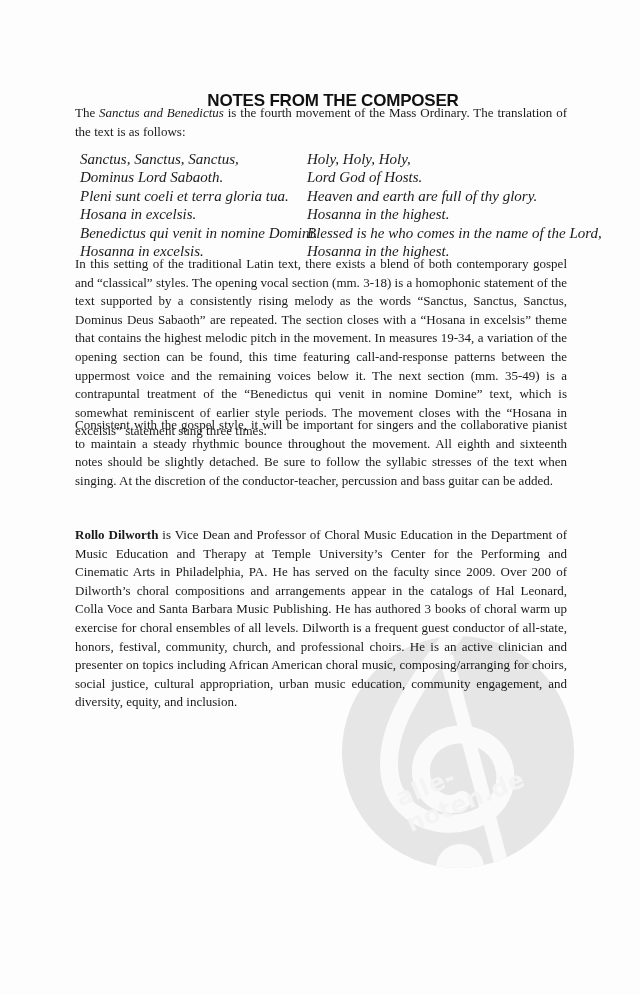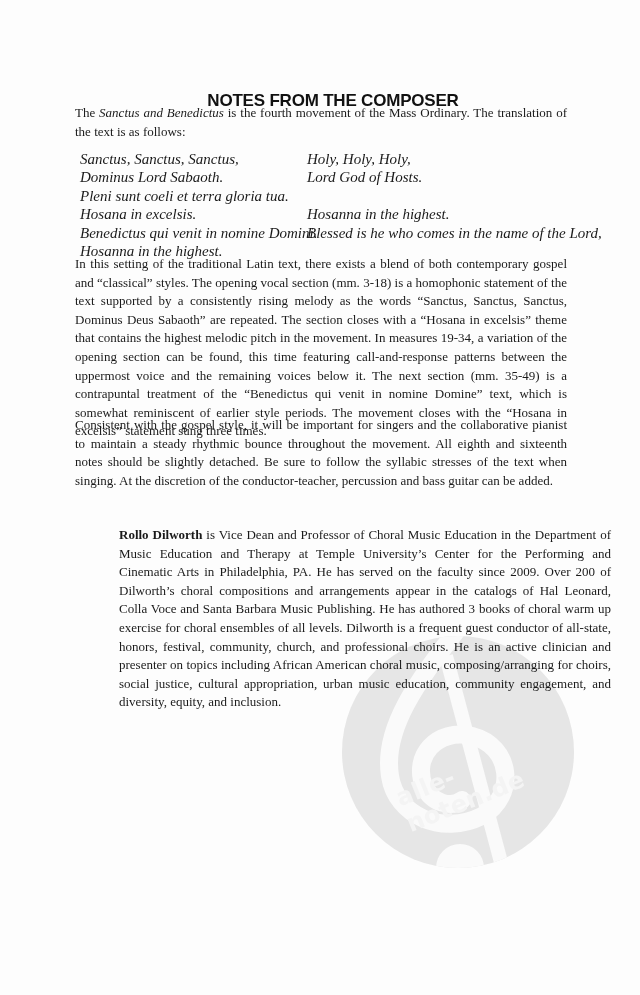--- a/index.html
+++ b/index.html
@@ -24,21 +24,21 @@
     letter-spacing: -0.2px; margin: 12px; color: #111;
   }
   p { margin: 0; font-size: 13px; line-height: 18.6px; text-align: justify; }
   .intro { position: absolute; left: 0; top: 104px; width: 492px; }
   .texts { position: absolute; left: 5px; top: 150px; width: 492px; font-style: italic; font-size: 15px; line-height: 18.4px; }
   .text-row { display: flex; }
   .text-row .la { width: 227px; white-space: nowrap; }
   .text-row .en { white-space: nowrap; }
   .para1 { position: absolute; left: 0; top: 255px; width: 492px; }
   .para2 { position: absolute; left: 0; top: 416px; width: 492px; }
-  .bio { position: absolute; left: 0; top: 526px; width: 492px; margin-left: 44px; }
+  .bio { position: absolute; left: 0; top: 526px; width: 492px; }
   .bio b { font-weight: bold; }
 </style>
 </head>
 <body>
 
 <div class="watermark">
   <svg width="232" height="232" viewBox="0 0 232 232">
 
     <path d="M118 -10 C 80 40, 40 90, 48 140 C 54 180, 100 200, 140 180 C 175 160, 170 110, 130 100 C 95 92, 70 120, 82 150 C 90 168, 110 172, 120 164" fill="none" stroke="#fafafa" stroke-width="18" stroke-linecap="round"></path>
     <path d="M104 20 L 160 230" stroke="#fafafa" stroke-width="14" fill="none"></path>
@@ -56,30 +56,32 @@
     <div class="text-row">
         <span class="la">Sanctus, Sanctus, Sanctus,</span>
         <span class="en">Holy, Holy, Holy,</span>
       </div>
     <div class="text-row">
         <span class="la">Dominus Lord Sabaoth.</span>
         <span class="en">Lord God of Hosts.</span>
       </div>
     <div class="text-row">
         <span class="la">Pleni sunt coeli et terra gloria tua.</span>
+        <span class="en">Heaven and earth are full of thy glory.</span>
       </div>
     <div class="text-row">
         <span class="la">Hosana in excelsis.</span>
         <span class="en">Hosanna in the highest.</span>
       </div>
     <div class="text-row">
         <span class="la">Benedictus qui venit in nomine Domini.</span>
         <span class="en">Blessed is he who comes in the name of the Lord,</span>
       </div>
     <div class="text-row">
+        <span class="la">Hosanna in excelsis.</span>
         <span class="en">Hosanna in the highest.</span>
       </div>
   </div>
 
   <p class="para1">In this setting of the traditional Latin text, there exists a blend of both contemporary gospel and “classical” styles.  The opening vocal section (mm. 3-18) is a homophonic statement of the text supported by a consistently rising melody as the words “Sanctus, Sanctus, Sanctus, Dominus Deus Sabaoth” are repeated. The section closes with a “Hosana in excelsis” theme that contains the highest melodic pitch in the movement.  In measures 19-34, a variation of the opening section can be found, this time featuring call-and-response patterns between the uppermost voice and the remaining voices below it. The next section (mm. 35-49) is a contrapuntal treatment of the “Benedictus qui venit in nomine Domine” text, which is somewhat reminiscent of earlier style periods. The movement closes with the “Hosana in excelsis” statement sung three times.</p>
   <p class="para2">Consistent with the gospel style, it will be important for singers and the collaborative pianist to maintain a steady rhythmic bounce throughout the movement. All eighth and sixteenth notes should be slightly detached. Be sure to follow the syllabic stresses of the text when singing.  At the discretion of the conductor-teacher, percussion and bass guitar can be added.</p>
 
   <p class="bio"><b>Rollo Dilworth</b><span> is Vice Dean and Professor of Choral Music Education in the Department of Music Education and Therapy at Temple University’s Center for the Performing and Cinematic Arts in Philadelphia, PA. He has served on the faculty since 2009. Over 200 of Dilworth’s choral compositions and arrangements appear in the catalogs of Hal Leonard, Colla Voce and Santa Barbara Music Publishing. He has authored 3 books of choral warm up exercise for choral ensembles of all levels. Dilworth is a frequent guest conductor of all-state, honors, festival, community, church, and professional choirs. He is an active clinician and presenter on topics including African American choral music, composing/arranging for choirs, social justice, cultural appropriation, urban music education, community engagement, and diversity, equity, and inclusion.</span></p>
 </div>
 

